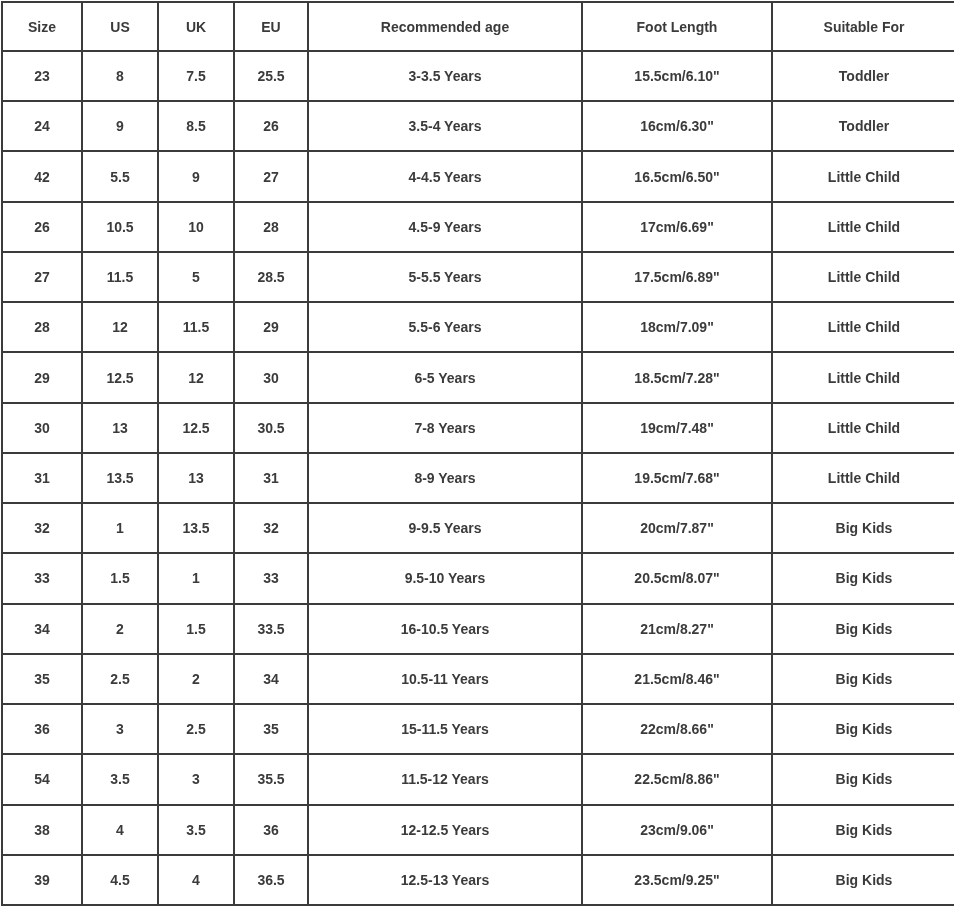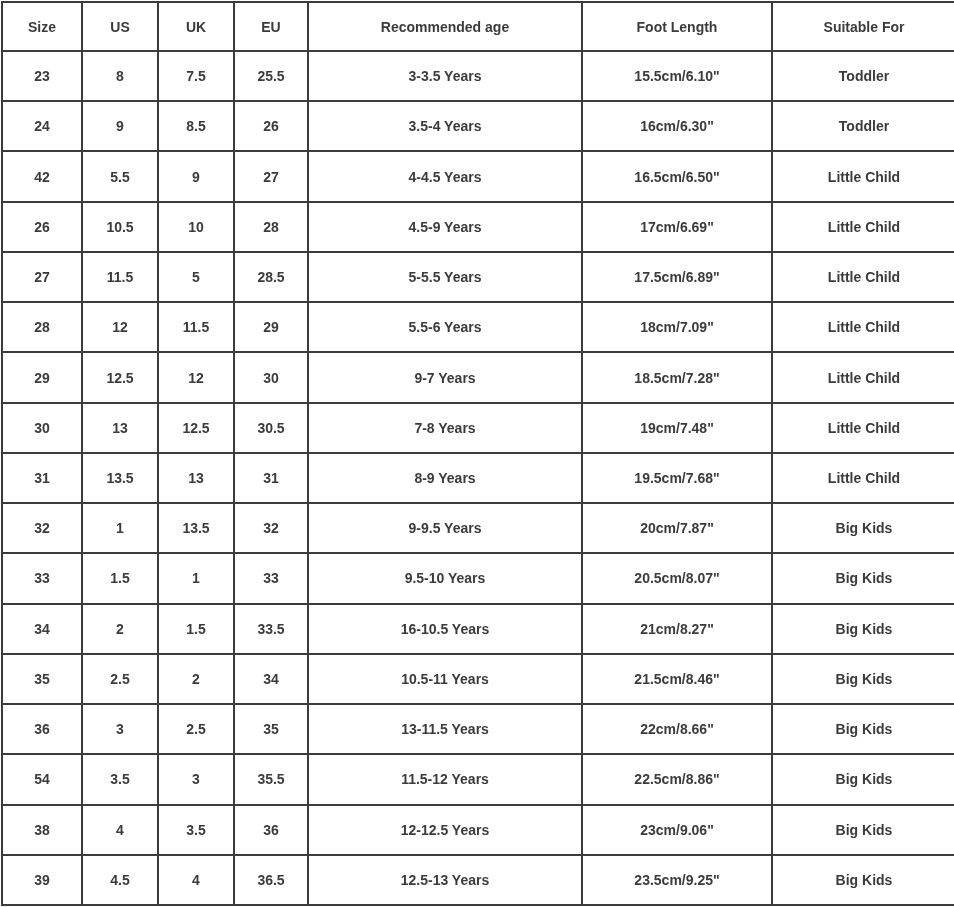--- a/index.html
+++ b/index.html
@@ -122,21 +122,21 @@
           <td>29</td>
           <td>5.5-6 Years</td>
           <td>18cm/7.09"</td>
           <td>Little Child</td>
         </tr>
         <tr>
           <td>29</td>
           <td>12.5</td>
           <td>12</td>
           <td>30</td>
-          <td>9-7 Years</td>
+          <td>6-5 Years</td>
           <td>18.5cm/7.28"</td>
           <td>Little Child</td>
         </tr>
         <tr>
           <td>30</td>
           <td>13</td>
           <td>12.5</td>
           <td>30.5</td>
           <td>7-8 Years</td>
           <td>19cm/7.48"</td>
@@ -185,21 +185,21 @@
           <td>34</td>
           <td>10.5-11 Years</td>
           <td>21.5cm/8.46"</td>
           <td>Big Kids</td>
         </tr>
         <tr>
           <td>36</td>
           <td>3</td>
           <td>2.5</td>
           <td>35</td>
-          <td>13-11.5 Years</td>
+          <td>15-11.5 Years</td>
           <td>22cm/8.66"</td>
           <td>Big Kids</td>
         </tr>
         <tr>
           <td>54</td>
           <td>3.5</td>
           <td>3</td>
           <td>35.5</td>
           <td>11.5-12 Years</td>
           <td>22.5cm/8.86"</td>

